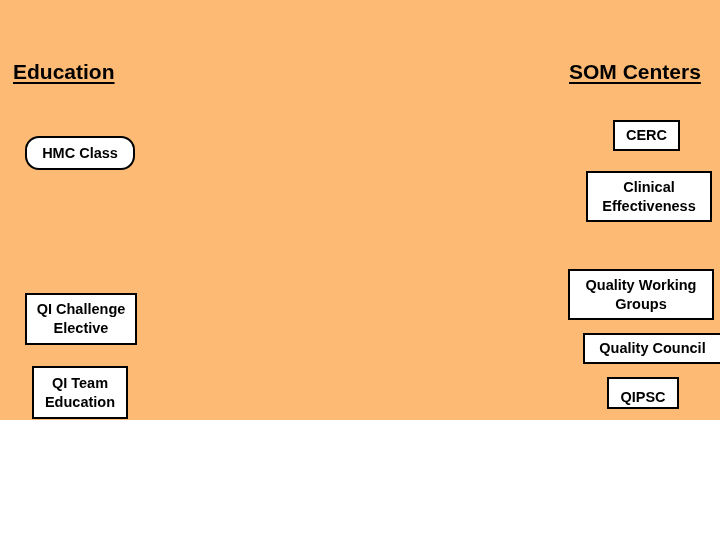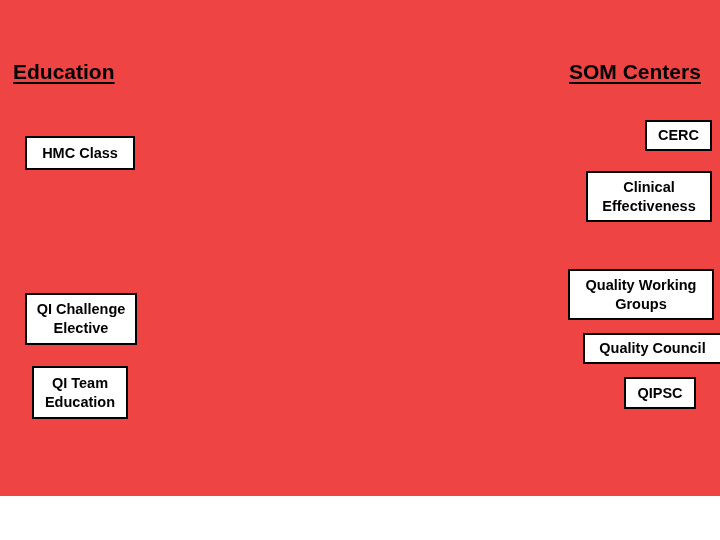--- a/index.html
+++ b/index.html
@@ -3,22 +3,22 @@
 <meta charset="utf-8">
 <style>
   html, body {
     margin: 0;
     padding: 0;
     background: #ffffff;
   }
   #canvas {
     position: relative;
     width: 720px;
-    height: 496px;
-    background: #ef4444;
+    height: 420px;
+    background: #fdba74;
     overflow: hidden;
     font-family: "Liberation Sans", sans-serif;
     color: #000000;
   }
   .col-title {
     position: absolute;
     font-size: 21px;
     font-weight: bold;
     color: #000000;
     text-decoration: underline;
@@ -40,31 +40,31 @@
     text-align: center;
     font-size: 14.5px;
     font-weight: bold;
     line-height: 1.28;
     color: #000000;
     padding: 0 4px;
   }
   .node span { display: block; white-space: pre-line; }
 
   
-  #node-hmc-class      { left: 25px;  top: 136px; width: 110px; height: 34px; }
+  #node-hmc-class      { left: 25px;  top: 136px; width: 110px; height: 34px; border-radius: 14px; }
   #node-ihi            { left: 1px;   top: 190px; width: 144px; height: 77px; }
   #node-qi-resident    { left: 25px;  top: 293px; width: 112px; height: 52px; }
   #node-qi-team        { left: 32px;  top: 366px; width: 96px;  height: 53px; }
 
   
-  #node-cerc           { left: 613px; top: 120px; width: 67px;  height: 31px; margin-left: 32px; }
+  #node-cerc           { left: 613px; top: 120px; width: 67px;  height: 31px; }
   #node-clinical-eff   { left: 586px; top: 171px; width: 126px; height: 51px; }
   #node-quality-wg     { left: 568px; top: 269px; width: 146px; height: 51px; }
   #node-quality-council{ left: 583px; top: 333px; width: 139px; height: 31px; }
-  #node-qipsc          { left: 624px; top: 377px; width: 72px;  height: 32px; }
+  #node-qipsc          { left: 607px; top: 377px; width: 72px;  height: 32px; align-items: flex-end; }
 </style>
 </head>
 <body>
 
 <div id="canvas">
 
   <div class="col-title" id="title-education">Education</div>
 
   <div class="col-title" id="title-som">SOM Centers</div>
 

